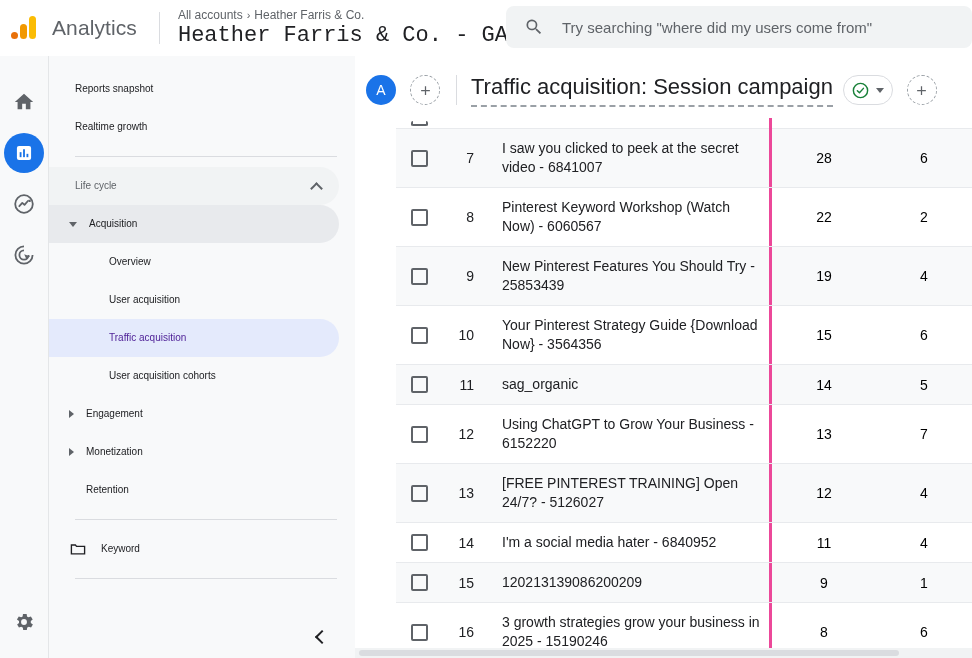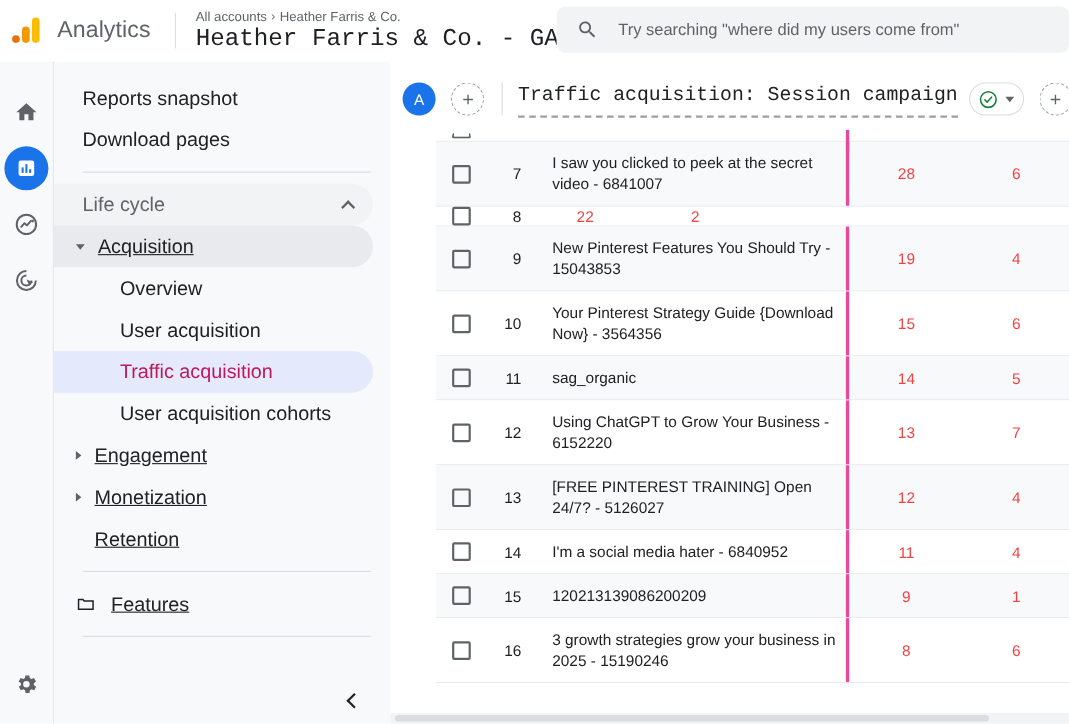--- a/index.html
+++ b/index.html
@@ -83,33 +83,33 @@
     position: absolute; left: 48px; top: 56px;
     width: 307px; height: 602px;
     background: #f8f9fa;
     border-left: 1px solid #e4e6e8;
     overflow: hidden;
   }
   .nav-item {
     height: 38px; display: flex; align-items: center;
     border-radius: 0 19px 19px 0;
     margin-right: 16px;
-    font-size: 18px; color: #202124;
+    font-size: 10px; color: #202124;
     white-space: nowrap;
   }
   .nav-item .label { line-height: 38px; }
   .nav-lvl0 { padding-left: 26px; }
-  .nav-lvl1 { padding-left: 20px; text-decoration: underline; }
+  .nav-lvl1 { padding-left: 20px; }
   .nav-lvl2 { padding-left: 60px; }
   .nav-item.section {
     color: #5f6368; background: #f1f3f4;
     justify-content: space-between; padding-right: 18px; gap: 24px;
   }
   .nav-item.expanded { background: #e8eaed; }
-  .nav-item.selected { background: #e4eafc; color: #be185d; font-weight: 500; }
+  .nav-item.selected { background: #e4eafc; color: #4c1d95; font-weight: 500; }
   .nav-sep { height: 1px; background: #dadce0; margin: 10px 18px 10px 26px; }
   .tri-right {
     width: 0; height: 0; margin-right: 12px;
     border-top: 4px solid transparent; border-bottom: 4px solid transparent;
     border-left: 5px solid #5f6368;
   }
   .tri-down {
     width: 0; height: 0; margin-right: 12px;
     border-left: 4px solid transparent; border-right: 4px solid transparent;
     border-top: 5px solid #5f6368;
@@ -144,22 +144,22 @@
     margin-left: 8px; flex: 0 0 auto;
   }
   .dashed-circle {
     width: 30px; height: 30px; border-radius: 50%;
     border: 1px dashed #9aa0a6;
     display: flex; align-items: center; justify-content: center;
     margin-left: 14px; flex: 0 0 auto; color: #5f6368;
   }
   .head-divider { width: 1px; height: 30px; background: #dadce0; margin: 0 14px 0 16px; flex:0 0 auto; }
   .report-title {
-    font-size: 18px; color: #202124; white-space: nowrap;
-    border-bottom: 2px dashed #9aa0a6; padding-bottom: 4px; line-height: 28px; font-family: Liberation Mono, monospace;
+    font-size: 22px; color: #202124; white-space: nowrap;
+    border-bottom: 2px dashed #9aa0a6; padding-bottom: 4px; line-height: 28px;
   }
   .status-pill {
     display: flex; align-items: center; gap: 6px;
     height: 30px; padding: 0 8px 0 7px;
     border: 1px solid #dadce0; border-radius: 15px;
     margin-left: 10px; flex: 0 0 auto;
   }
   .chev-sm {
     width: 0; height: 0;
     border-left: 4px solid transparent; border-right: 4px solid transparent;
@@ -196,21 +196,21 @@
   .c-name {
     flex: 1 1 auto; min-width: 0;
     display: flex; align-items: center;
     padding: 10px 8px 10px 22px;
     font-size: 14px; color: #202124; line-height: 19px;
     border-right: 3px solid #ec4899;
   }
   .c-num {
     width: 104px; flex: 0 0 auto;
     display: flex; align-items: center; justify-content: center;
-    font-size: 14px; color: #ef4444;
+    font-size: 14px; color: #000000;
   }
   .c-num.last { width: 96px; }
 
   .hscroll {
     position: absolute; left: 355px; bottom: 0;
     width: 617px; height: 10px; background: #f1f3f4;
   }
   .hscroll .thumb {
     position: absolute; left: 4px; top: 2px; width: 540px; height: 6px;
     background: #dadce0; border-radius: 3px;
@@ -286,21 +286,21 @@
   </div>
 
   <div class="navpanel">
 
     <div style="height:14px"></div>
 
     <div class="nav-item nav-lvl0">
       <span class="label">Reports snapshot</span>
     </div>
     <div class="nav-item nav-lvl0">
-      <span class="label">Download pages</span>
+      <span class="label">Realtime growth</span>
     </div>
 
     <div class="nav-sep"></div>
 
     <div class="nav-item section nav-lvl0">
       <span class="label">Life cycle</span>
       <span class="chev-up"></span>
     </div>
 
     <div class="nav-item expanded nav-lvl1">
@@ -333,21 +333,21 @@
       <span class="tri-spacer"></span>
       <span class="label">Retention</span>
     </div>
 
     <div class="nav-sep"></div>
 
     <div class="nav-item nav-lvl1">
       <svg width="18" height="18" viewBox="0 0 24 24" style="margin-right:14px">
         <path fill="none" stroke="#202124" stroke-width="1.8" d="M3.2 6.6h5.3l1.6 1.9h10.7v9.9H3.2z"></path>
       </svg>
-      <span class="label">Features</span>
+      <span class="label">Keyword</span>
     </div>
 
     <div class="nav-sep"></div>
 
     <div class="nav-collapse">
       <span class="chev-left"></span>
     </div>
   </div>
 
   <div class="content">
@@ -394,29 +394,30 @@
             <div class="c-idx">7</div>
             <div class="c-name">I saw you clicked to peek at the secret video - 6841007</div>
             <div class="c-num">28</div>
             <div class="c-num last">6</div>
           </div>
           <div class="trow">
             <div class="c-check">
               <span class="checkbox"></span>
             </div>
             <div class="c-idx">8</div>
+            <div class="c-name">Pinterest Keyword Workshop (Watch Now) - 6060567</div>
             <div class="c-num">22</div>
             <div class="c-num last">2</div>
           </div>
           <div class="trow alt">
             <div class="c-check">
               <span class="checkbox"></span>
             </div>
             <div class="c-idx">9</div>
-            <div class="c-name">New Pinterest Features You Should Try - 15043853</div>
+            <div class="c-name">New Pinterest Features You Should Try - 25853439</div>
             <div class="c-num">19</div>
             <div class="c-num last">4</div>
           </div>
           <div class="trow">
             <div class="c-check">
               <span class="checkbox"></span>
             </div>
             <div class="c-idx">10</div>
             <div class="c-name">Your Pinterest Strategy Guide {Download Now} - 3564356</div>
             <div class="c-num">15</div>

